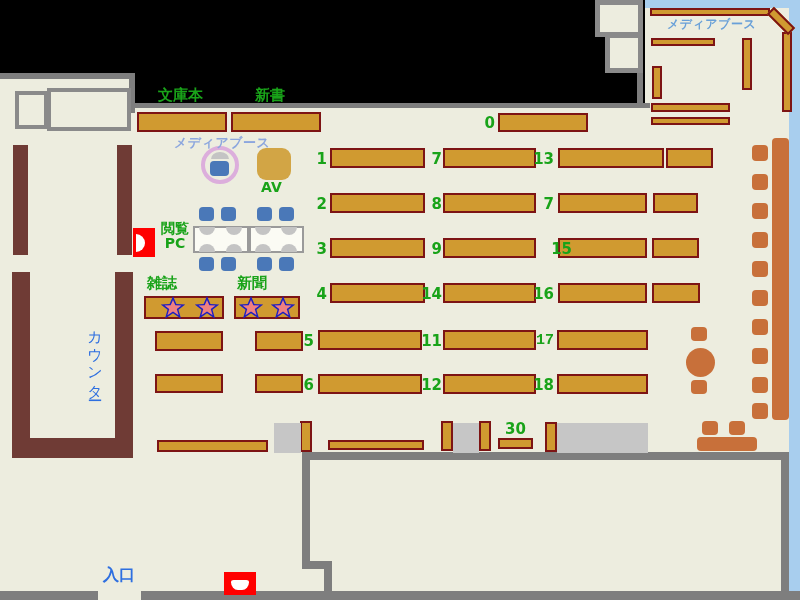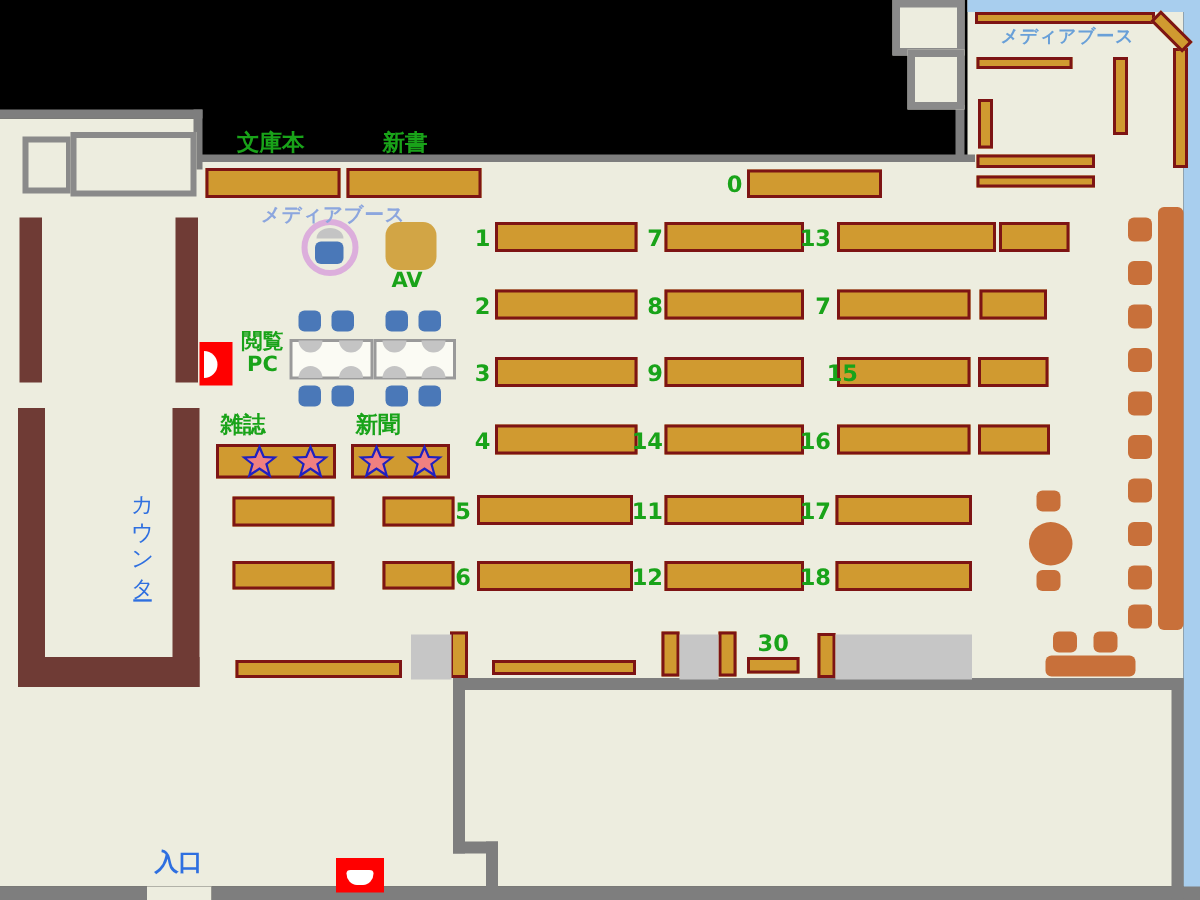--- a/index.html
+++ b/index.html
@@ -155,21 +155,21 @@
     <div class="shelf" style="left: 558px; top: 193px; width: 89px; height: 20px;"></div>
     <div class="shelf" style="left: 653px; top: 193px; width: 45px; height: 20px;"></div>
     <div class="num" style="left: 526px; top: 194px; width: 28px; height: 20px;">7</div>
     <div class="shelf" style="left: 558px; top: 238px; width: 89px; height: 20px;"></div>
     <div class="shelf" style="left: 652px; top: 238px; width: 47px; height: 20px;"></div>
     <div class="num" style="left: 496px; top: 239px; width: 28px; height: 20px; margin-left: 48px;">15</div>
     <div class="shelf" style="left: 558px; top: 283px; width: 89px; height: 20px;"></div>
     <div class="shelf" style="left: 652px; top: 283px; width: 48px; height: 20px;"></div>
     <div class="num" style="left: 526px; top: 284px; width: 28px; height: 20px;">16</div>
     <div class="shelf" style="left: 557px; top: 330px; width: 91px; height: 20px;"></div>
-    <div class="num" style="left: 526px; top: 331px; width: 28px; height: 20px;">17</div>
+    <div class="num" style="left: 526px; top: 331px; width: 28px; height: 20px; font-family: Liberation Mono, monospace;">17</div>
     <div class="shelf" style="left: 557px; top: 374px; width: 91px; height: 20px;"></div>
     <div class="num" style="left: 526px; top: 375px; width: 28px; height: 20px;">18</div>
     <div class="shelf" style="left: 498px; top: 438px; width: 35px; height: 11px;"></div>
     <div class="num" style="left: 498px; top: 419px; width: 35px; height: 20px; text-align: center;">30</div>
     <div class="shelf" style="left: 144px; top: 296px; width: 80px; height: 23px;"></div>
     <div class="star starB" style="left: 160px; top: 296px; width: 26px; height: 24px;"></div>
     <div class="star starF" style="left: 164px; top: 300px; width: 18px; height: 16px;"></div>
     <div class="star starB" style="left: 194px; top: 296px; width: 26px; height: 24px;"></div>
     <div class="star starF" style="left: 198px; top: 300px; width: 18px; height: 16px;"></div>
     <div class="shelf" style="left: 234px; top: 296px; width: 66px; height: 23px;"></div>

